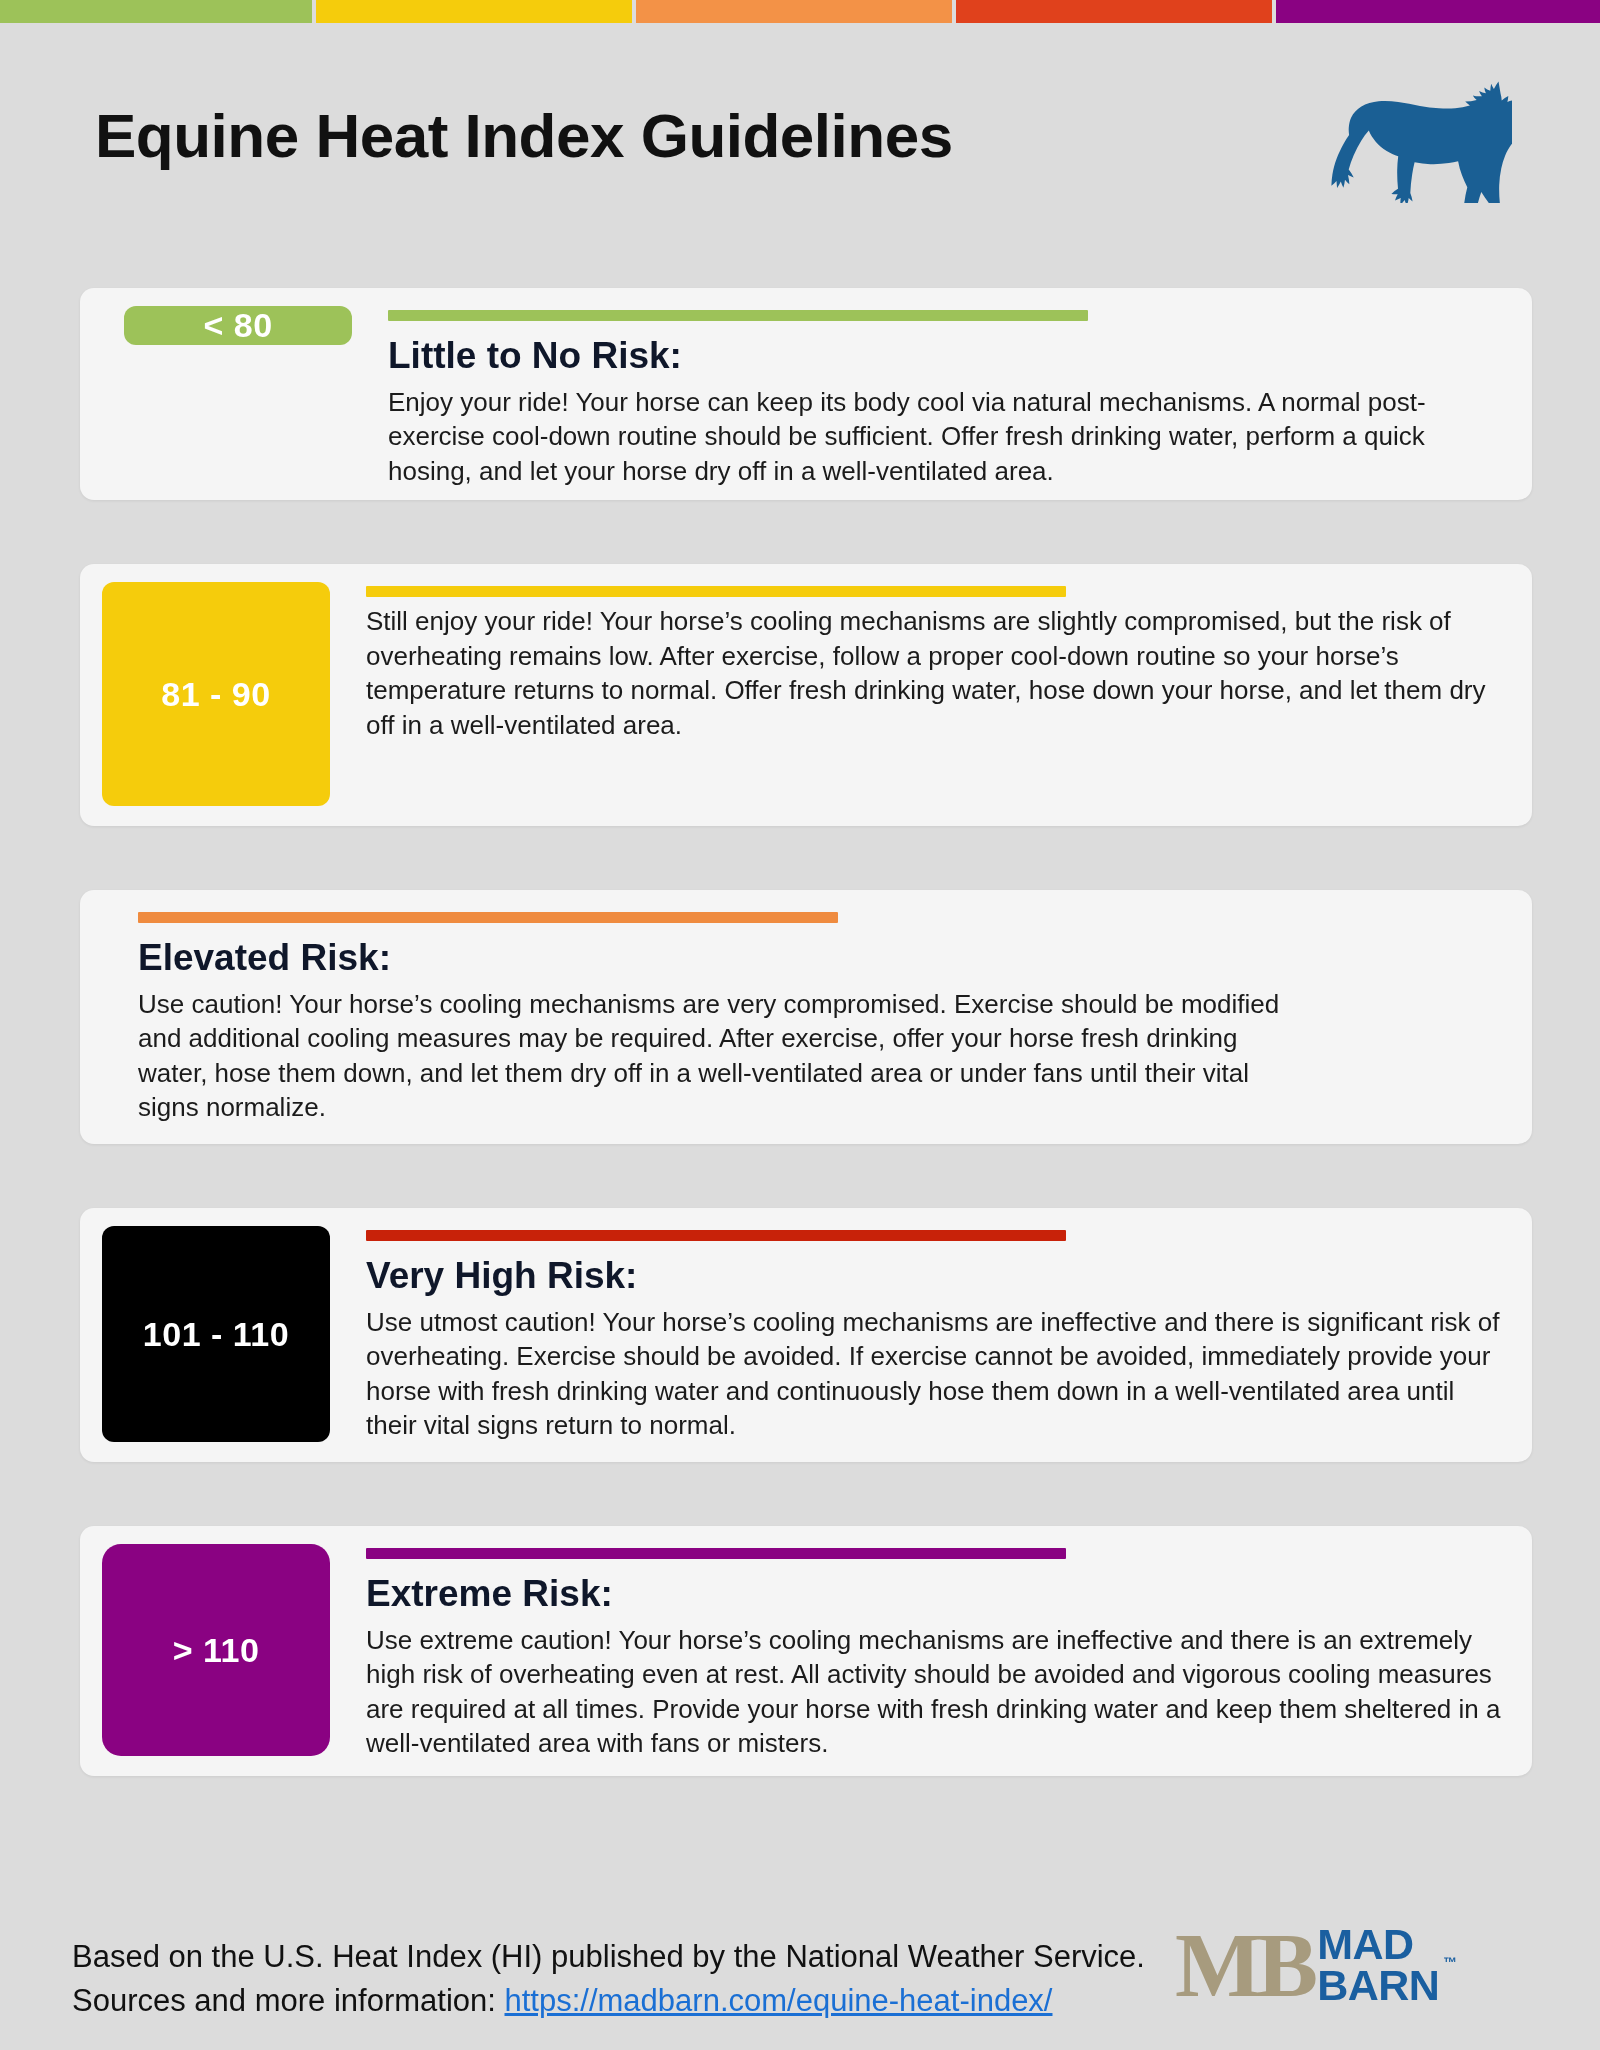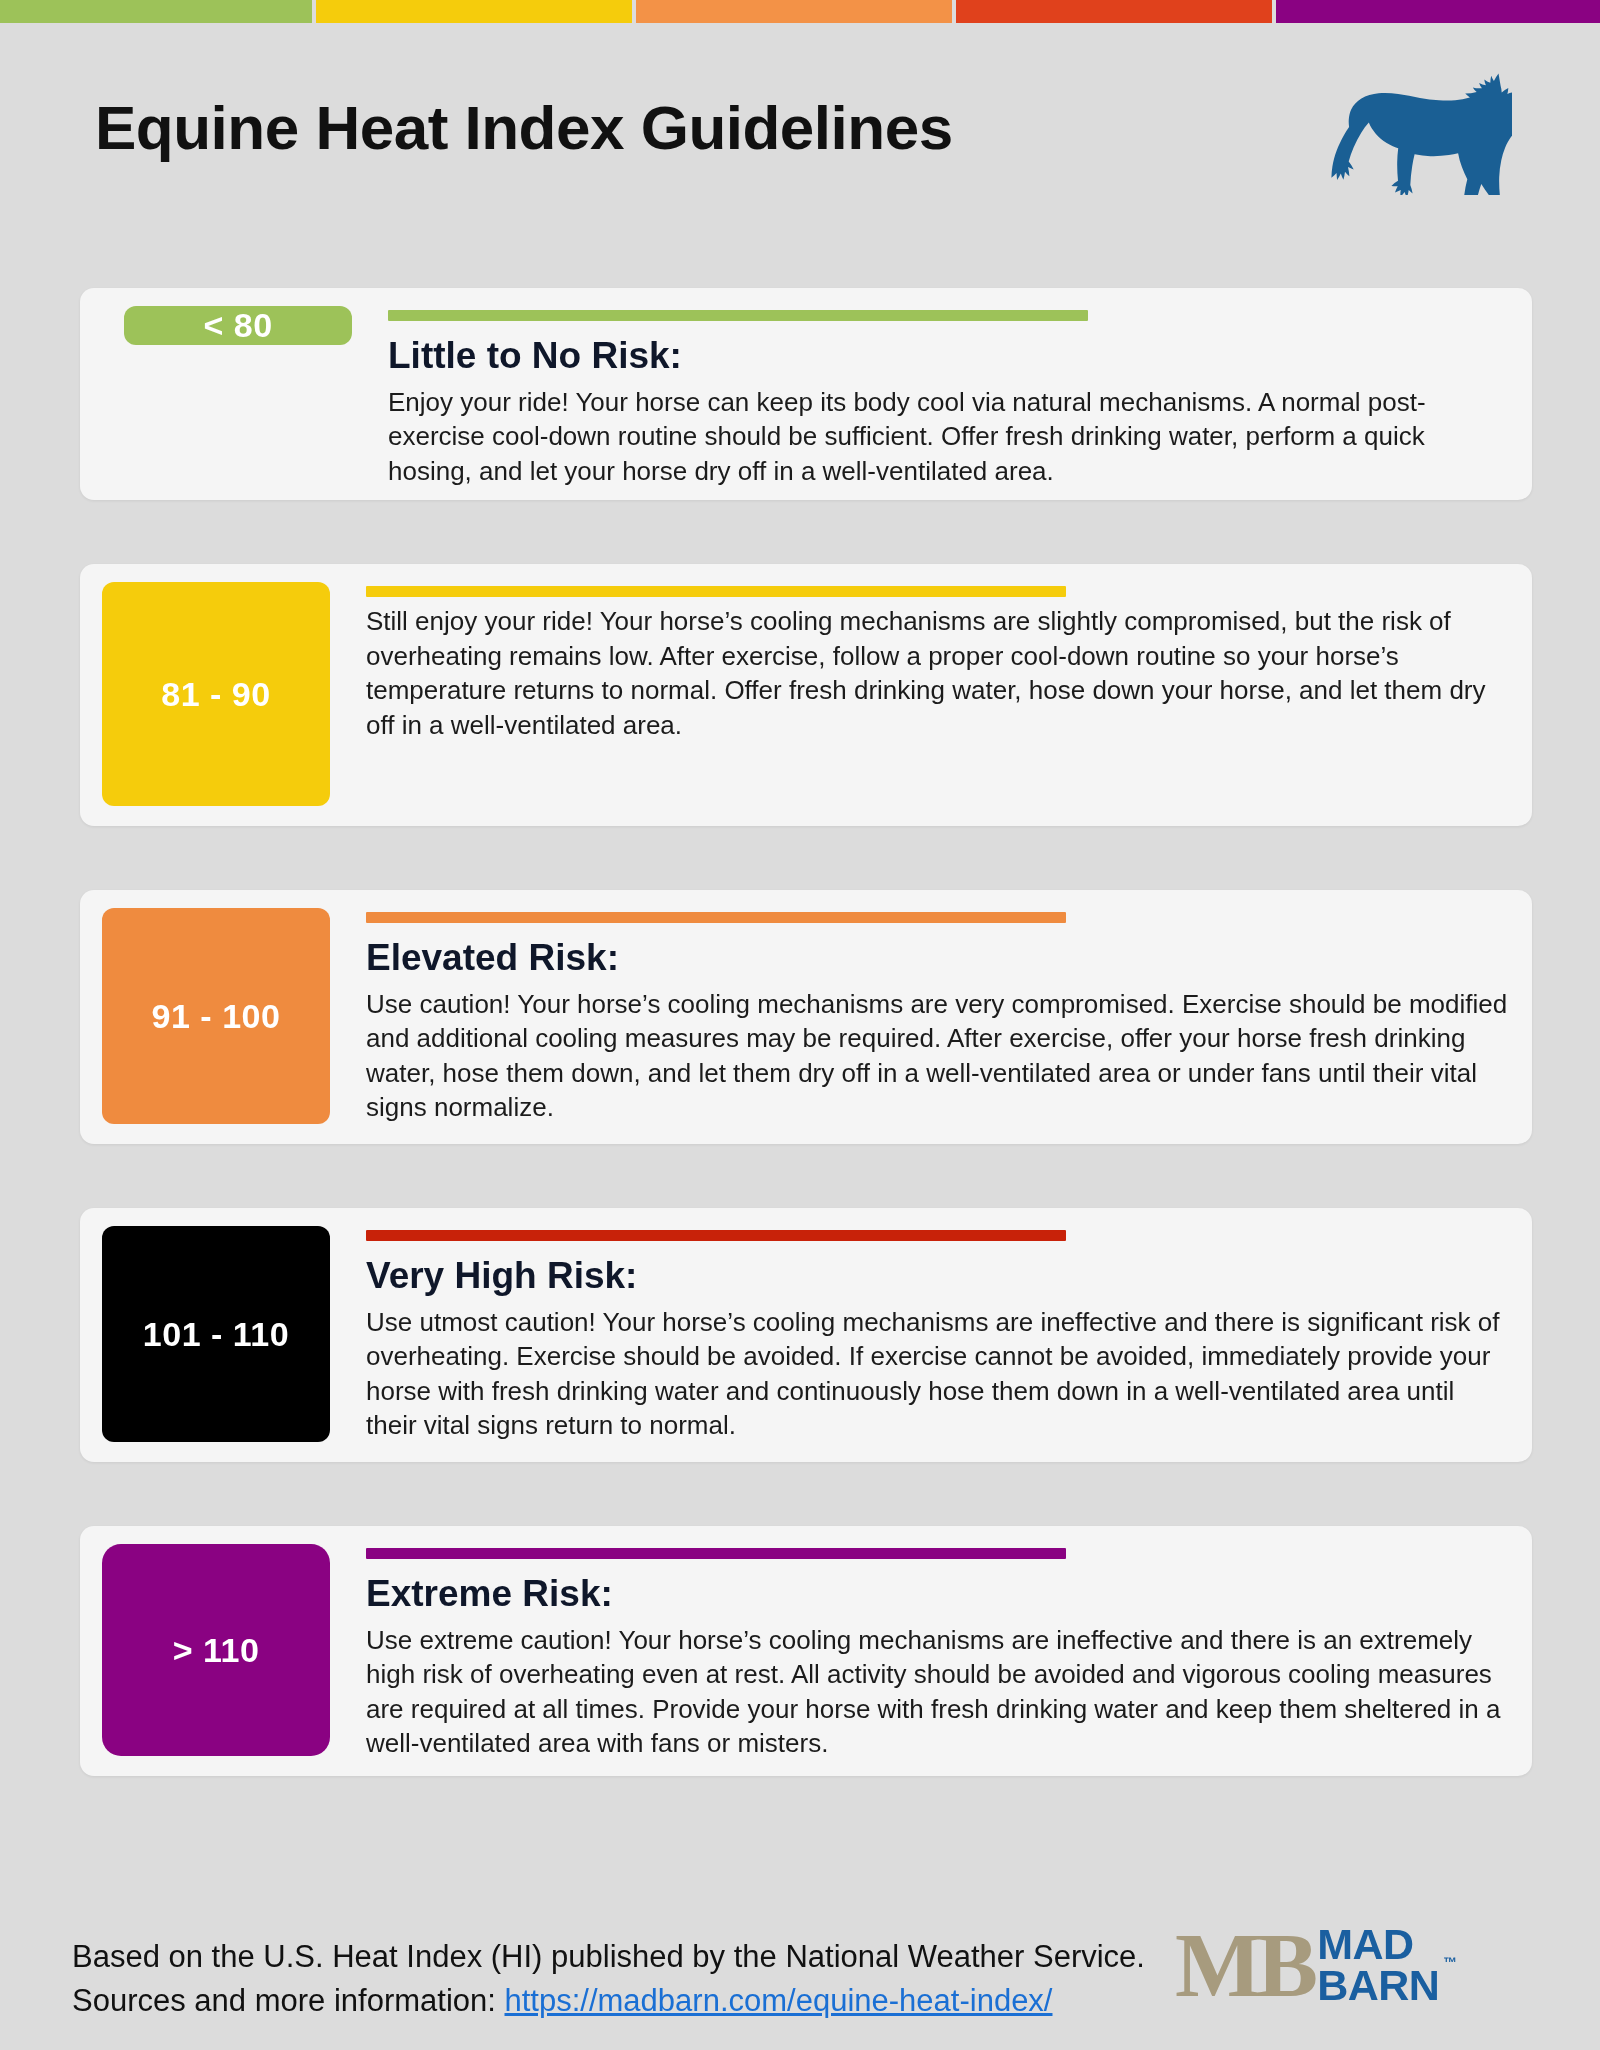--- a/index.html
+++ b/index.html
@@ -22,21 +22,21 @@
   .seg.s3{width:316px;}
   .seg.s4{width:4px;background:#dcdcdc;}
   .seg.s5{width:316px;}
   .seg.s6{width:4px;background:#dcdcdc;}
   .seg.s7{width:316px;}
   .seg.s8{width:4px;background:#dcdcdc;}
   .seg.s9{width:324px;}
 
   
   .header{
-    position:absolute;top:15px;left:0;width:1446px;height:197px;
+    position:absolute;top:23px;left:0;width:1446px;height:197px;
   }
   .page-title{
     position:absolute;left:95px;top:82px;
     font-size:62px;font-weight:700;letter-spacing:-0.5px;
     color:#111;line-height:1;
     white-space:nowrap;
   }
   .horse{
     position:absolute;left:1322px;top:55px;width:190px;height:125px;
   }
@@ -181,23 +181,20 @@
     <div class="chip" style="background: rgb(245, 204, 12);">
       <span>81 - 90</span>
     </div>
     <div class="card-body">
       <div class="accent" style="background: rgb(245, 204, 12);"></div>
       <div class="risk-text">Still enjoy your ride! Your horse’s cooling mechanisms are slightly compromised, but the risk of overheating remains low. After exercise, follow a proper cool-down routine so your horse’s temperature returns to normal. Offer fresh drinking water, hose down your horse, and let them dry off in a well-ventilated area.</div>
     </div>
   </div>
 
   <div class="card c3">
-    <div class="chip" style="background: rgb(239, 139, 63);">
-      <span>91 - 100</span>
-    </div>
     <div class="card-body">
       <div class="accent" style="background: rgb(239, 139, 63);"></div>
       <div class="risk-title">Elevated Risk:</div>
       <div class="risk-text">Use caution! Your horse’s cooling mechanisms are very compromised. Exercise should be modified and additional cooling measures may be required. After exercise, offer your horse fresh drinking water, hose them down, and let them dry off in a well-ventilated area or under fans until their vital signs normalize.</div>
     </div>
   </div>
 
   <div class="card c4">
     <div class="chip" style="background: #000000;">
       <span>101 - 110</span>

